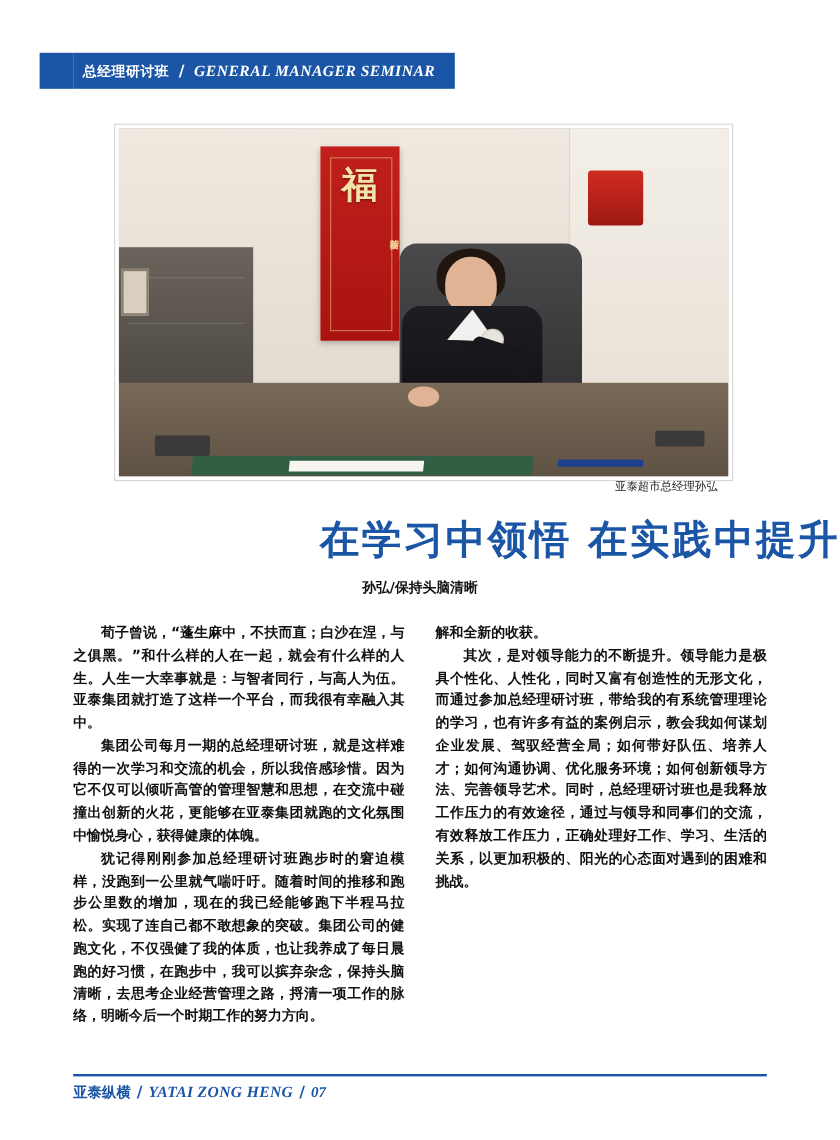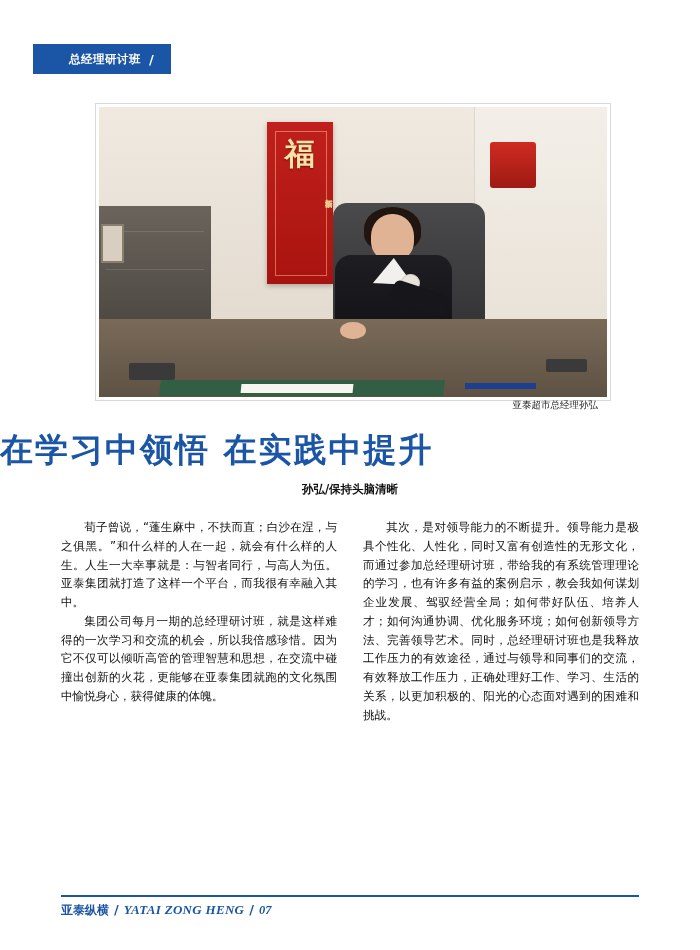--- a/index.html
+++ b/index.html
@@ -287,21 +287,21 @@
     padding-right: 6px;
     box-sizing: border-box;
   }
 
   
   .title {
     position: absolute;
     left: 0;
     top: 428px;
     width: 700px;
-    text-align: left;
+    text-align: right;
     color: #1b55a5;
     font-size: 33px;
     font-weight: bold;
     letter-spacing: 2px;
     font-family: "DejaVu Sans", "Liberation Sans", sans-serif;
   }
   .byline {
     position: absolute;
     left: 0;
     top: 482px;
@@ -324,20 +324,21 @@
   .col {
     width: 276px;
     font-size: 11.6px;
     line-height: 1.62;
     color: #111;
     text-align: justify;
     font-family: "DejaVu Sans", "Liberation Sans", sans-serif;
   }
   .col p {
     margin: 0;
+    font-weight: bold;
   }
   .col p.indent {
     text-indent: 2em;
   }
 
   
   .footer {
     position: absolute;
     left: 0;
     top: 902px;
@@ -379,20 +380,21 @@
 </head>
 <body>
 
 <div class="page">
 
   <div class="header">
     <div class="header-bar-left"></div>
     <div class="header-band">
       <span class="header-cn">总经理研讨班</span>
       <span class="header-sep">/</span>
+      <span class="header-en">GENERAL MANAGER SEMINAR</span>
     </div>
   </div>
 
   <div class="photo-frame">
     <div class="photo">
       <div class="wall"></div>
       <div class="wall-right"></div>
 
       <div class="scroll">
         <div class="scroll-inner"></div>
@@ -429,22 +431,24 @@
 
   <div class="photo-caption">亚泰超市总经理孙弘</div>
 
   <div class="title">在学习中领悟  在实践中提升</div>
   <div class="byline">孙弘/保持头脑清晰</div>
 
   <div class="body-cols">
     <div class="col">
       <p class="indent">荀子曾说，“蓬生麻中，不扶而直；白沙在涅，与之俱黑。”和什么样的人在一起，就会有什么样的人生。人生一大幸事就是：与智者同行，与高人为伍。亚泰集团就打造了这样一个平台，而我很有幸融入其中。</p>
       <p class="indent">集团公司每月一期的总经理研讨班，就是这样难得的一次学习和交流的机会，所以我倍感珍惜。因为它不仅可以倾听高管的管理智慧和思想，在交流中碰撞出创新的火花，更能够在亚泰集团就跑的文化氛围中愉悦身心，获得健康的体魄。</p>
+      <p class="indent">犹记得刚刚参加总经理研讨班跑步时的窘迫模样，没跑到一公里就气喘吁吁。随着时间的推移和跑步公里数的增加，现在的我已经能够跑下半程马拉松。实现了连自己都不敢想象的突破。集团公司的健跑文化，不仅强健了我的体质，也让我养成了每日晨跑的好习惯，在跑步中，我可以摈弃杂念，保持头脑清晰，去思考企业经营管理之路，捋清一项工作的脉络，明晰今后一个时期工作的努力方向。</p>
     </div>
     <div class="col">
+      <p>解和全新的收获。</p>
       <p class="indent">其次，是对领导能力的不断提升。领导能力是极具个性化、人性化，同时又富有创造性的无形文化，而通过参加总经理研讨班，带给我的有系统管理理论的学习，也有许多有益的案例启示，教会我如何谋划企业发展、驾驭经营全局；如何带好队伍、培养人才；如何沟通协调、优化服务环境；如何创新领导方法、完善领导艺术。同时，总经理研讨班也是我释放工作压力的有效途径，通过与领导和同事们的交流，有效释放工作压力，正确处理好工作、学习、生活的关系，以更加积极的、阳光的心态面对遇到的困难和挑战。</p>
     </div>
   </div>
 
   <div class="footer">
     <div class="footer-rule"></div>
     <div class="footer-text">
       <span class="footer-cn">亚泰纵横</span>
       <span class="footer-sep">/</span>
       <span class="footer-en">YATAI ZONG HENG</span>

